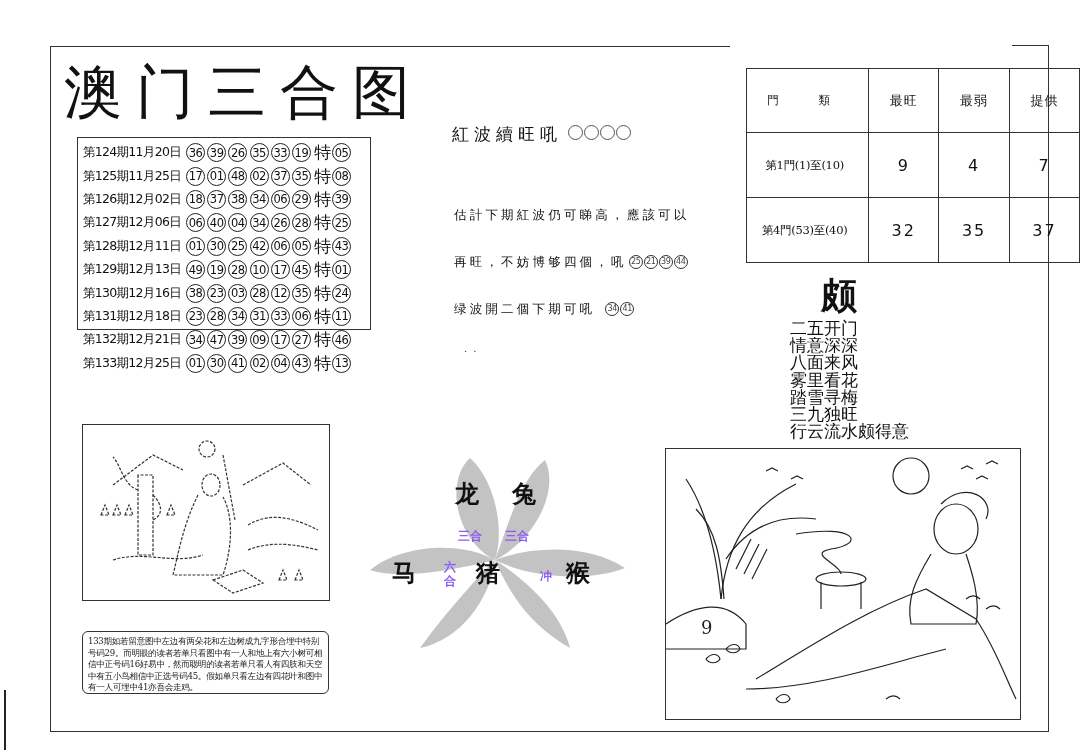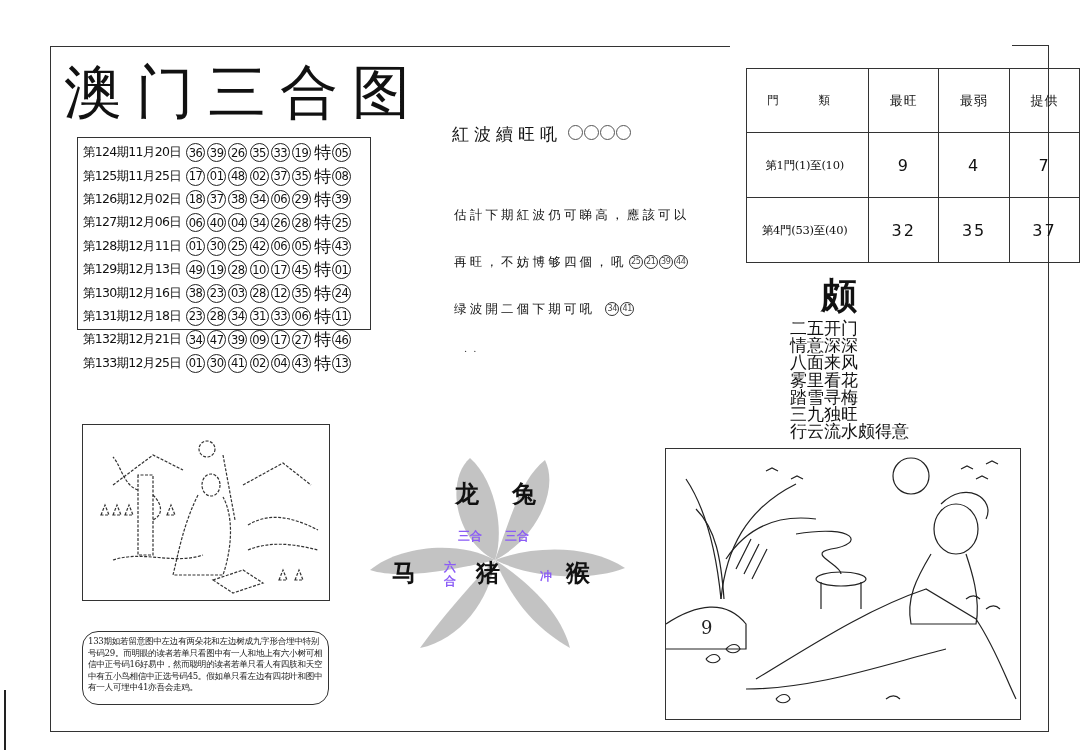--- a/index.html
+++ b/index.html
@@ -78,21 +78,21 @@
   .poem-title { left: 821px; top: 272px; font-size: 36px; font-weight: bold; }
   .poem { left: 790px; top: 320px; font-size: 17px; line-height: 17.2px; font-weight: normal; letter-spacing: 0px; }
   .poem div { white-space: nowrap; }
 
   
   .pic-left { left: 82px; top: 424px; width: 248px; height: 177px; border: 1.3px solid #333; box-sizing: border-box; }
   .pic-right { left: 665px; top: 448px; width: 356px; height: 272px; border: 1.3px solid #333; box-sizing: border-box; }
 
   
   .note {
-    left: 82px; top: 631px; width: 247px; height: 74px; border: 1.3px solid #333; border-radius: 16px;
+    left: 82px; top: 631px; width: 247px; height: 63px; border: 1.3px solid #333; border-radius: 6px;
     box-sizing: border-box; padding: 4px 5px; font-size: 8.6px; line-height: 11.6px; letter-spacing: -0.3px;
     color: #222;
   }
 
   
   .flower { left: 360px; top: 450px; width: 270px; height: 200px; }
   .fl-text { position: absolute; font-weight: bold; color: #111; font-size: 24px; }
   .fl-small { position: absolute; color: #8b5cf6; font-family: "DejaVu Sans", sans-serif; font-size: 12px; font-weight: bold; }
 </style>
 </head>

